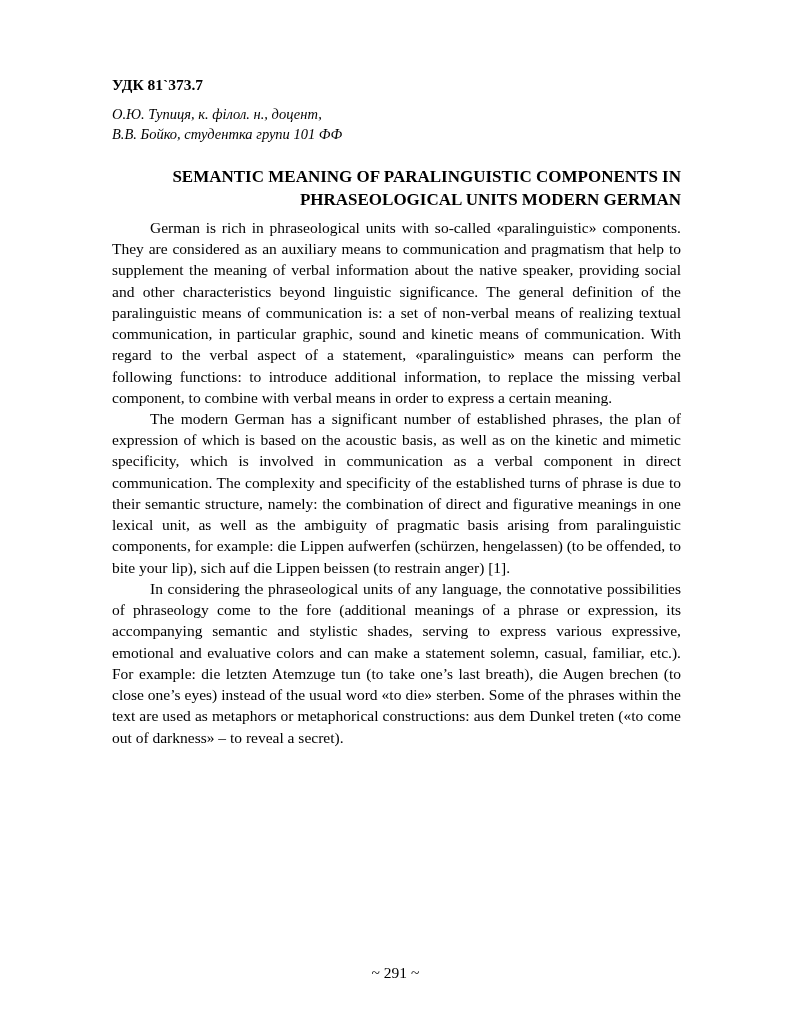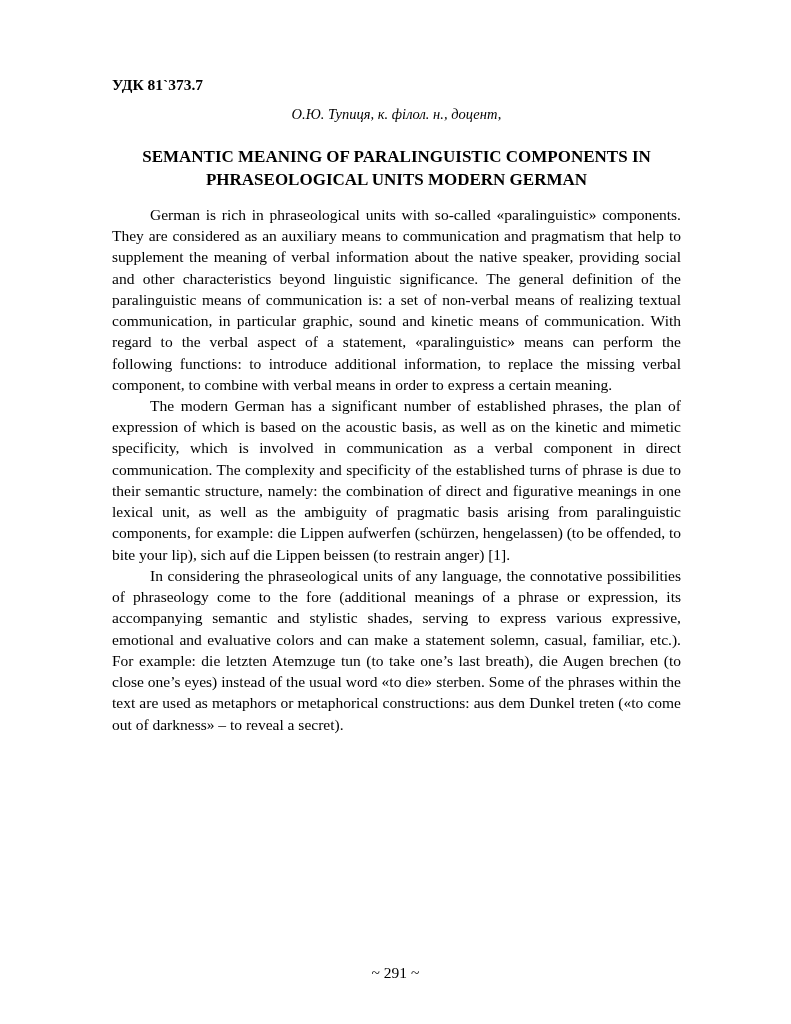--- a/index.html
+++ b/index.html
@@ -20,34 +20,34 @@
     left: 112px;
     right: 110px;
     top: 76px;
   }
   .udc {
     font-weight: bold;
     font-size: 15.5px;
     margin-bottom: 10px;
   }
   .byline {
-    text-align: center;
+    text-align: left;
     font-style: italic;
     font-size: 14.5px;
     line-height: 1.38;
   }
   .title {
     margin-top: 22px;
-    text-align: center;
+    text-align: right;
     font-weight: bold;
     font-size: 17px;
     line-height: 1.35;
   }
   .body-text {
-    margin-top: 12px;
+    margin-top: 5px;
     font-size: 15.5px;
     line-height: 1.37;
     text-align: justify;
   }
   .para {
     text-indent: 38px;
   }
   .it { }
   .footer {
     position: absolute;
@@ -61,20 +61,21 @@
 </head>
 <body>
 
 <div class="page">
   <div class="content">
 
     <div class="udc">УДК 81`373.7</div>
 
     <div class="byline">
       <div>О.Ю. Тупиця, к. філол. н., доцент,</div>
+      <div>В.В. Бойко, студентка групи 101 ФФ</div>
     </div>
 
     <h1 class="title">SEMANTIC MEANING OF PARALINGUISTIC COMPONENTS IN PHRASEOLOGICAL UNITS MODERN GERMAN</h1>
 
     <div class="body-text">
       <p class="para"><span>German is rich in phraseological units with so-called «paralinguistic» components. They are considered as an auxiliary means to communication and pragmatism that help to supplement the meaning of verbal information about the native speaker, providing social and other characteristics beyond linguistic significance. The general definition of the paralinguistic means of communication is: a set of non-verbal means of realizing textual communication, in particular graphic, sound and kinetic means of communication. With regard to the verbal aspect of a statement, «paralinguistic» means can perform the following functions: to introduce additional information, to replace the missing verbal component, to combine with verbal means in order to express a certain meaning.</span></p>
       <p class="para"><span>The modern German has a significant number of established phrases, the plan of expression of which is based on the acoustic basis, as well as on the kinetic and mimetic specificity, which is involved in communication as a verbal component in direct communication. The complexity and specificity of the established turns of phrase is due to their semantic structure, namely: the combination of direct and figurative meanings in one lexical unit, as well as the ambiguity of pragmatic basis arising from paralinguistic components, for example: </span><span class="it">die Lippen aufwerfen (schürzen, hengelassen)</span><span> (to be offended, to bite your lip), </span><span class="it">sich auf die Lippen beissen</span><span> (to restrain anger) [1].</span></p>
       <p class="para"><span>In considering the phraseological units of any language, the connotative possibilities of phraseology come to the fore (additional meanings of a phrase or expression, its accompanying semantic and stylistic shades, serving to express various expressive, emotional and evaluative colors and can make a statement solemn, casual, familiar, etc.). For example: </span><span class="it">die letzten Atemzuge tun</span><span> (to take one’s last breath), </span><span class="it">die Augen brechen</span><span> (to close one’s eyes) instead of the usual word «to die» </span><span class="it">sterben.</span><span> Some of the phrases within the text are used as metaphors or metaphorical constructions: </span><span class="it">aus dem Dunkel treten</span><span> («to come out of darkness» – to reveal a secret).</span></p>
     </div>
   </div>

